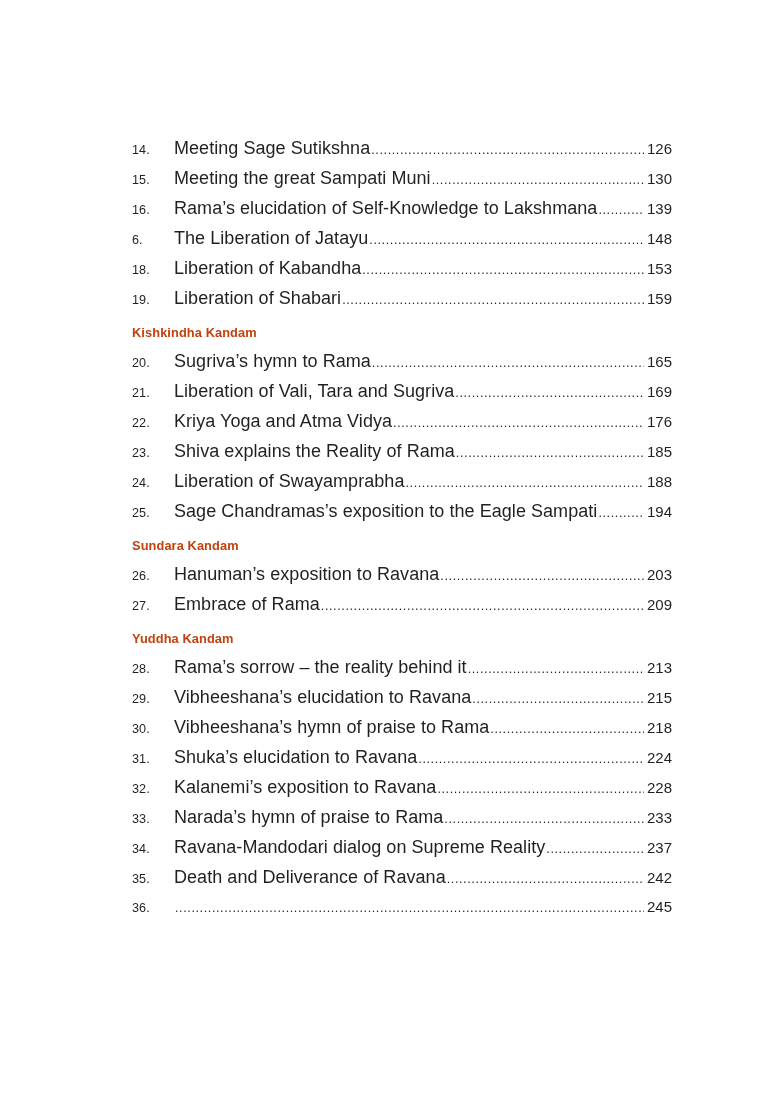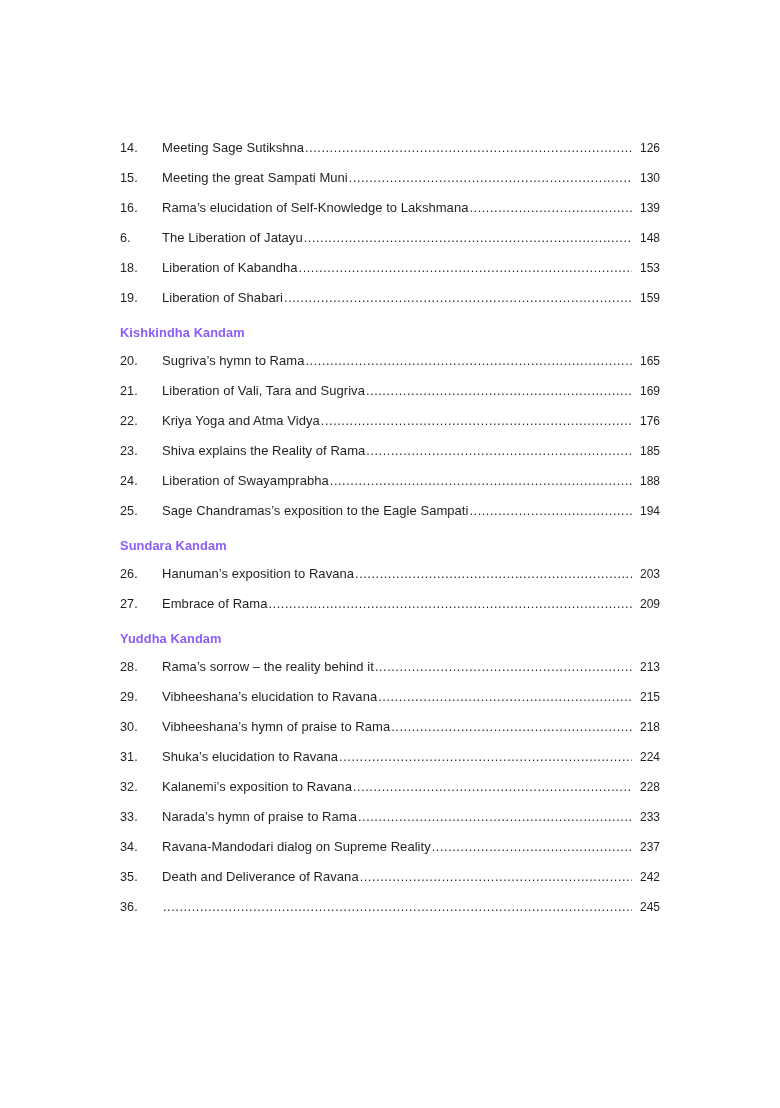--- a/index.html
+++ b/index.html
@@ -10,21 +10,21 @@
   body {
     width: 780px;
     height: 1108px;
     font-family: "Liberation Sans", sans-serif;
     color: #231f20;
     position: relative;
     overflow: hidden;
   }
   .page {
     position: absolute;
-    left: 0;
+    left: 12px;
     top: 0;
     width: 700px;
     height: 1108px;
     background: #ffffff;
   }
   .toc {
     position: absolute;
     left: 120px;
     top: 133px;
     width: 540px;
@@ -39,47 +39,47 @@
   }
   .toc-num {
     width: 42px;
     flex: 0 0 42px;
     font-size: 12.6px;
     letter-spacing: 0.1px;
   }
   .toc-title {
     flex: 0 0 auto;
     white-space: nowrap;
-    font-size: 13px;
+    font-size: 18px;
     letter-spacing: 0.05px;
   }
   .toc-dots {
     flex: 1 1 auto;
     overflow: hidden;
     white-space: nowrap;
     margin: 0 0px 0 1px;
     font-size: 12.6px;
     letter-spacing: 0.6px;
     color: #231f20;
     position: relative;
     bottom: 0px;
   }
   .toc-page {
     flex: 0 0 auto;
     text-align: right;
     min-width: 26px;
-    font-size: 12px;
+    font-size: 15px;
     padding-left: 2px;
   }
   .toc-section {
     height: 33px;
     line-height: 40px;
     font-size: 12.8px;
     font-weight: bold;
-    color: #8b5cf6;
+    color: #c2410c;
     letter-spacing: 0.1px;
   }
 </style>
 </head>
 <body>
 
 <div class="page">
   <div class="toc" id="toc-list">
       <div class="toc-entry">
         <span class="toc-num">14.</span>

